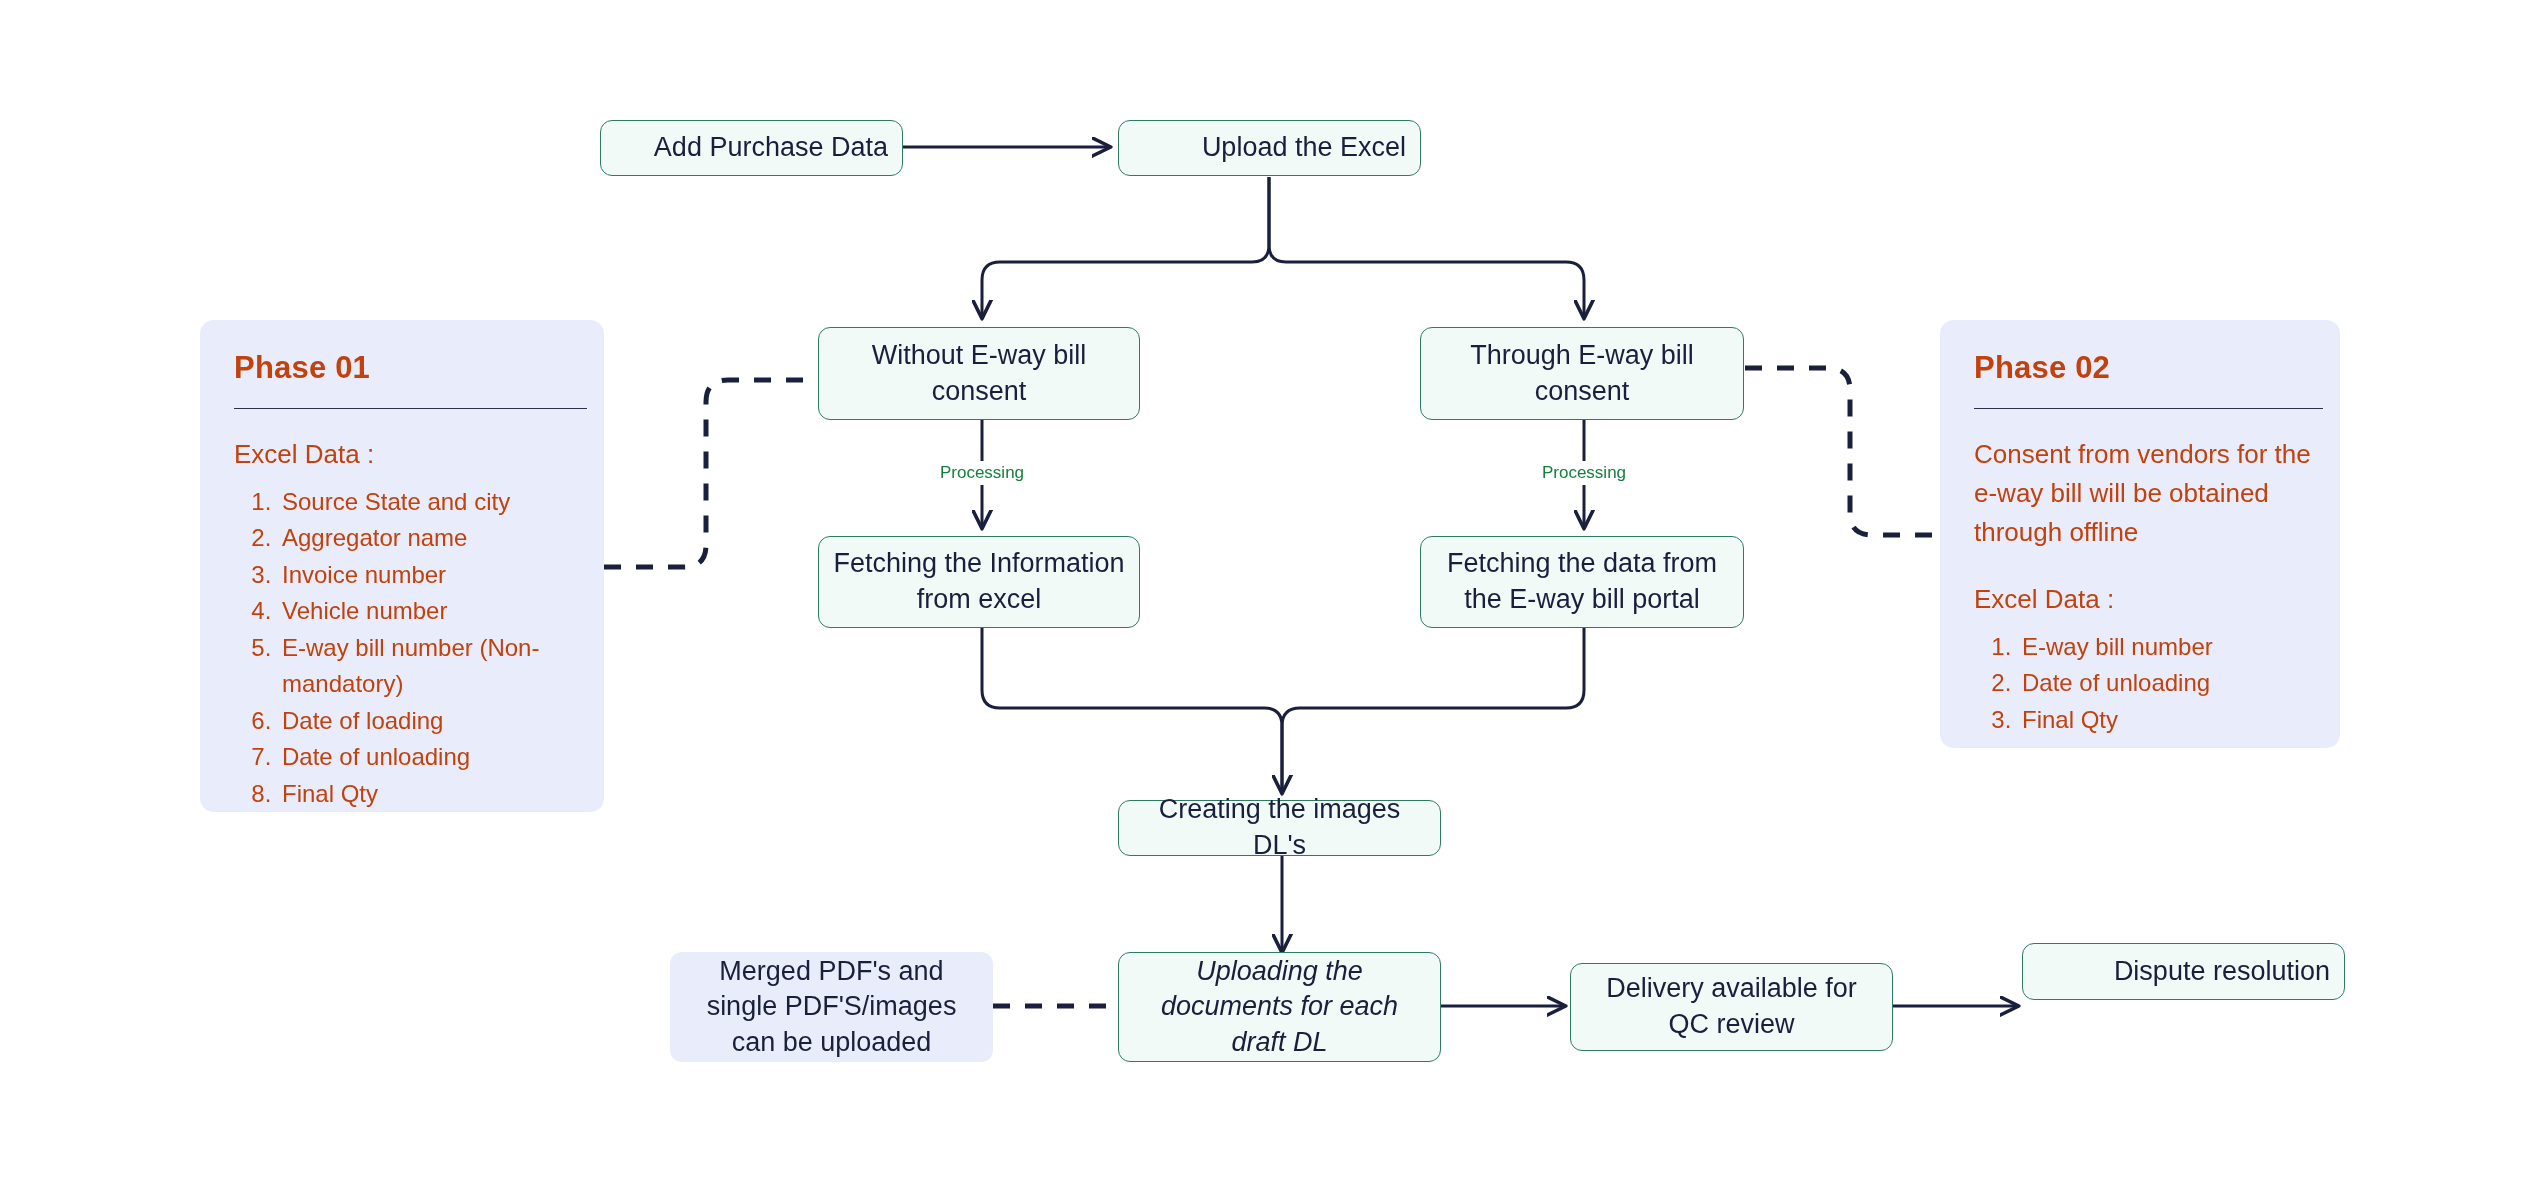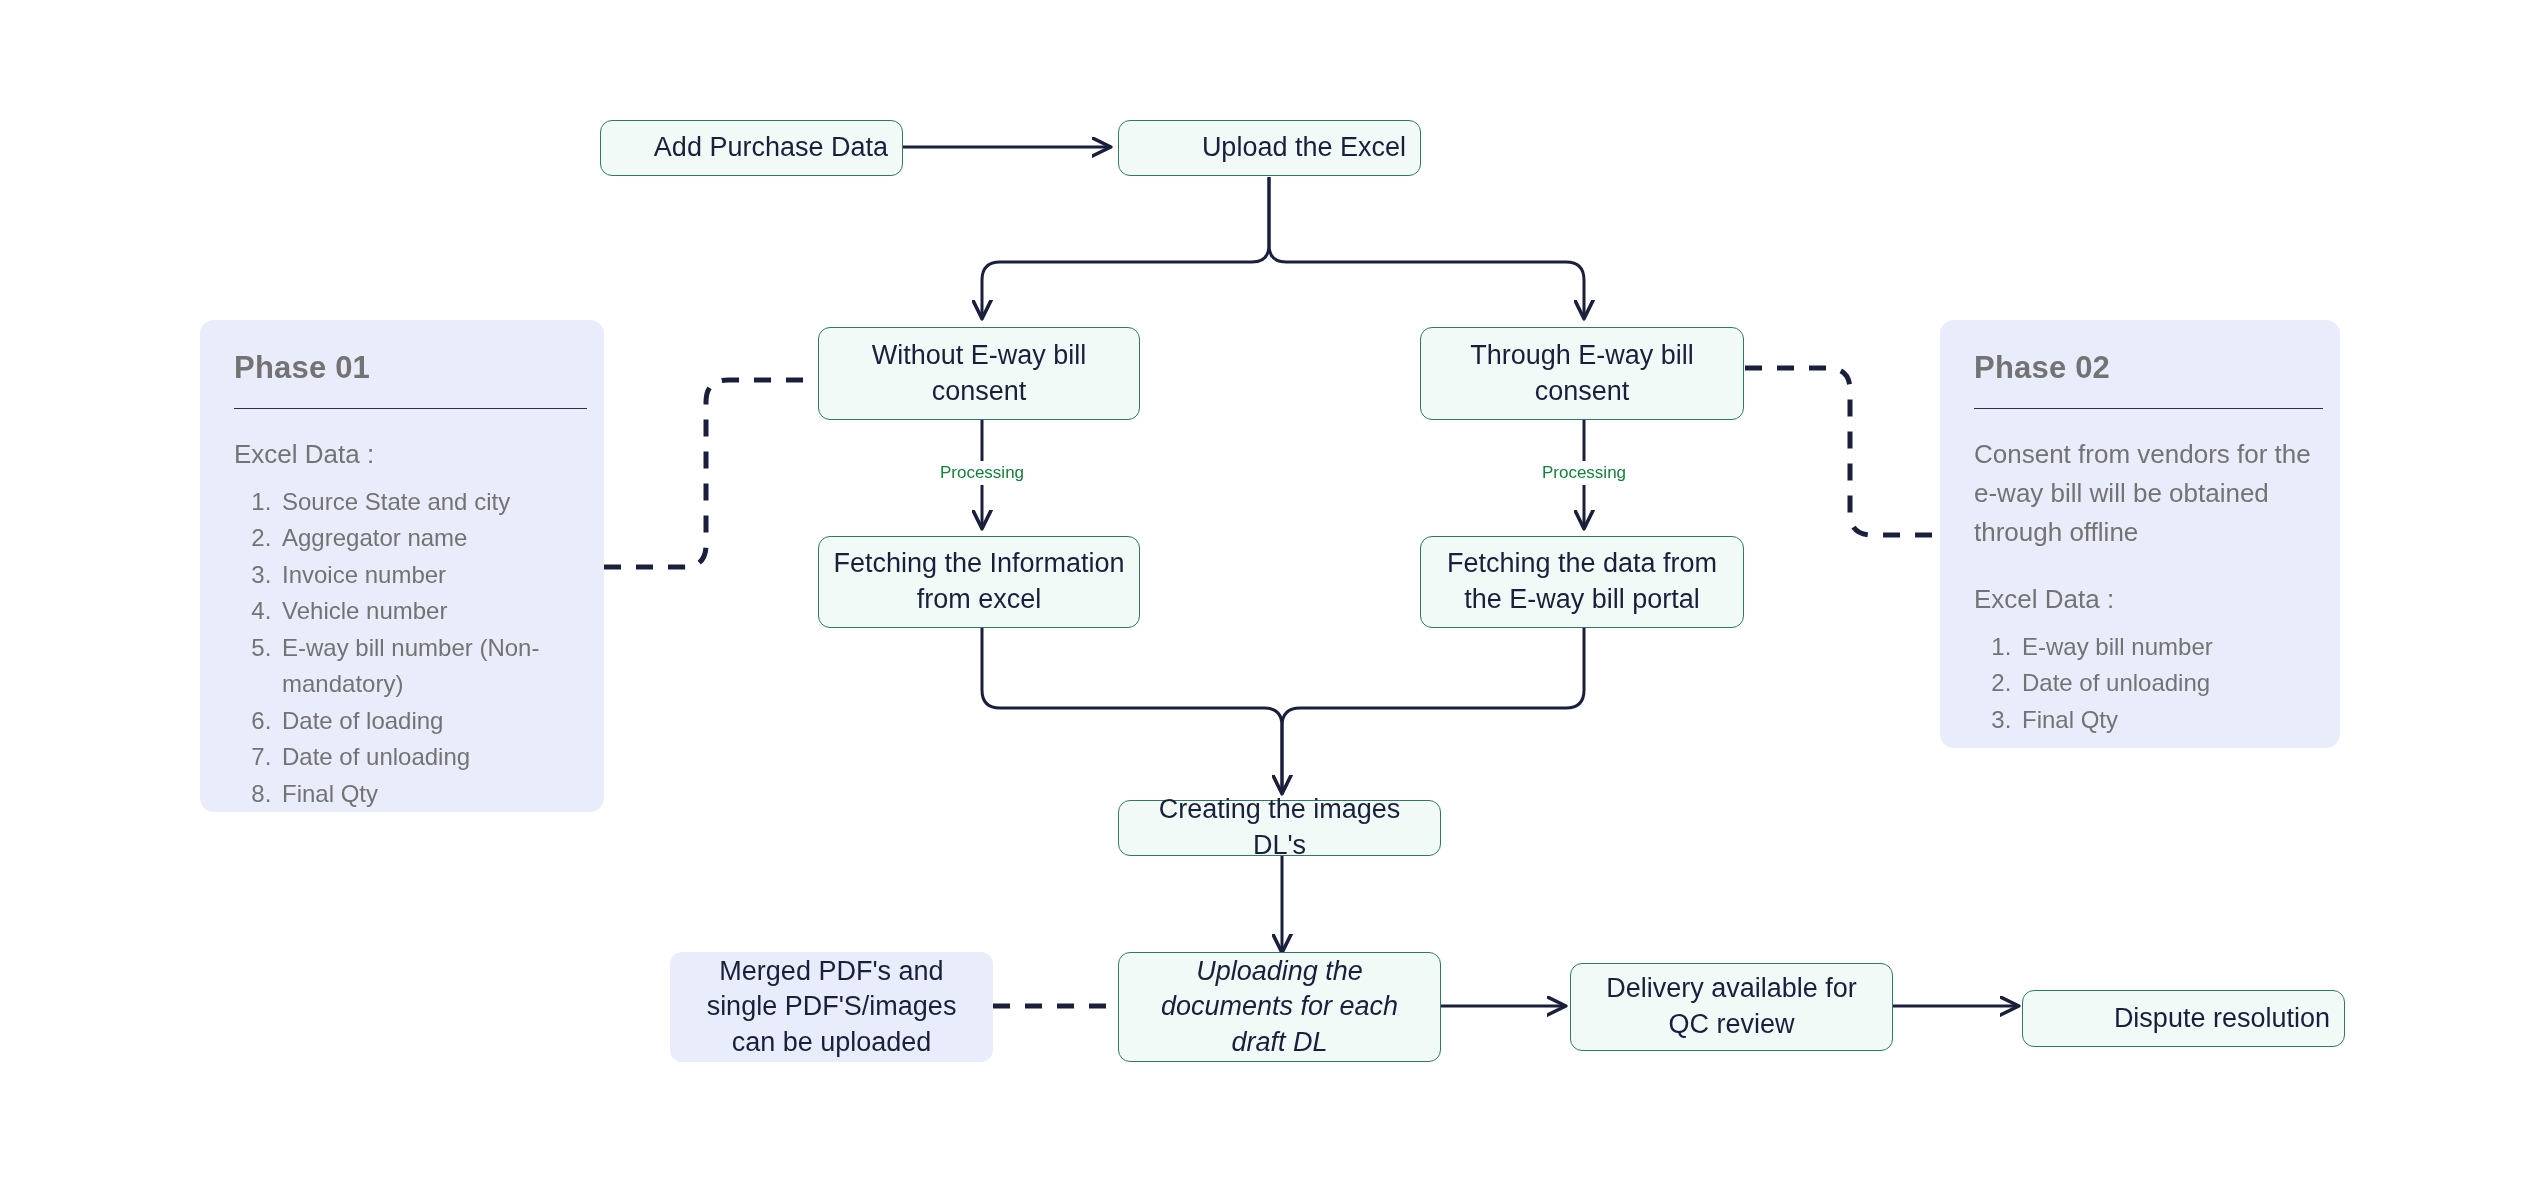--- a/index.html
+++ b/index.html
@@ -46,21 +46,21 @@
   .node.note {
     background: #e9edfb;
     border: none;
   }
   .panel {
     position: absolute;
     box-sizing: border-box;
     background: #e9edfb;
     border-radius: 14px;
     padding: 30px 17px 30px 34px;
-    color: #737373;
+    color: #c2410c;
     z-index: 2;
   }
   .panel-title {
     font-size: 31px;
     font-weight: bold;
     letter-spacing: 0.2px;
     margin: 0 0 22px 0;
   }
   .panel-rule {
     height: 0;
@@ -167,21 +167,21 @@
   </div>
 
   <div class="node proc" style="left:1118px; top:952px; width:323px; height:110px;font-style:italic;">
     <span>Uploading the documents for each draft DL</span>
   </div>
 
   <div class="node proc" style="left:1570px; top:963px; width:323px; height:88px;">
     <span>Delivery available for QC review</span>
   </div>
 
-  <div class="node proc" style="left:2022px; top:990px; width:323px; height:57px;">
+  <div class="node proc" style="left:2022px; top:943px; width:323px; height:57px;">
     <span>Dispute resolution</span>
   </div>
 
   <div class="node note" style="left:670px; top:952px; width:323px; height:110px;">
     <span>Merged PDF's and single PDF'S/images can be uploaded</span>
   </div>
 
   <div class="edge-label" style="left:982px; top:461px;">
     <span>Processing</span>
   </div>

